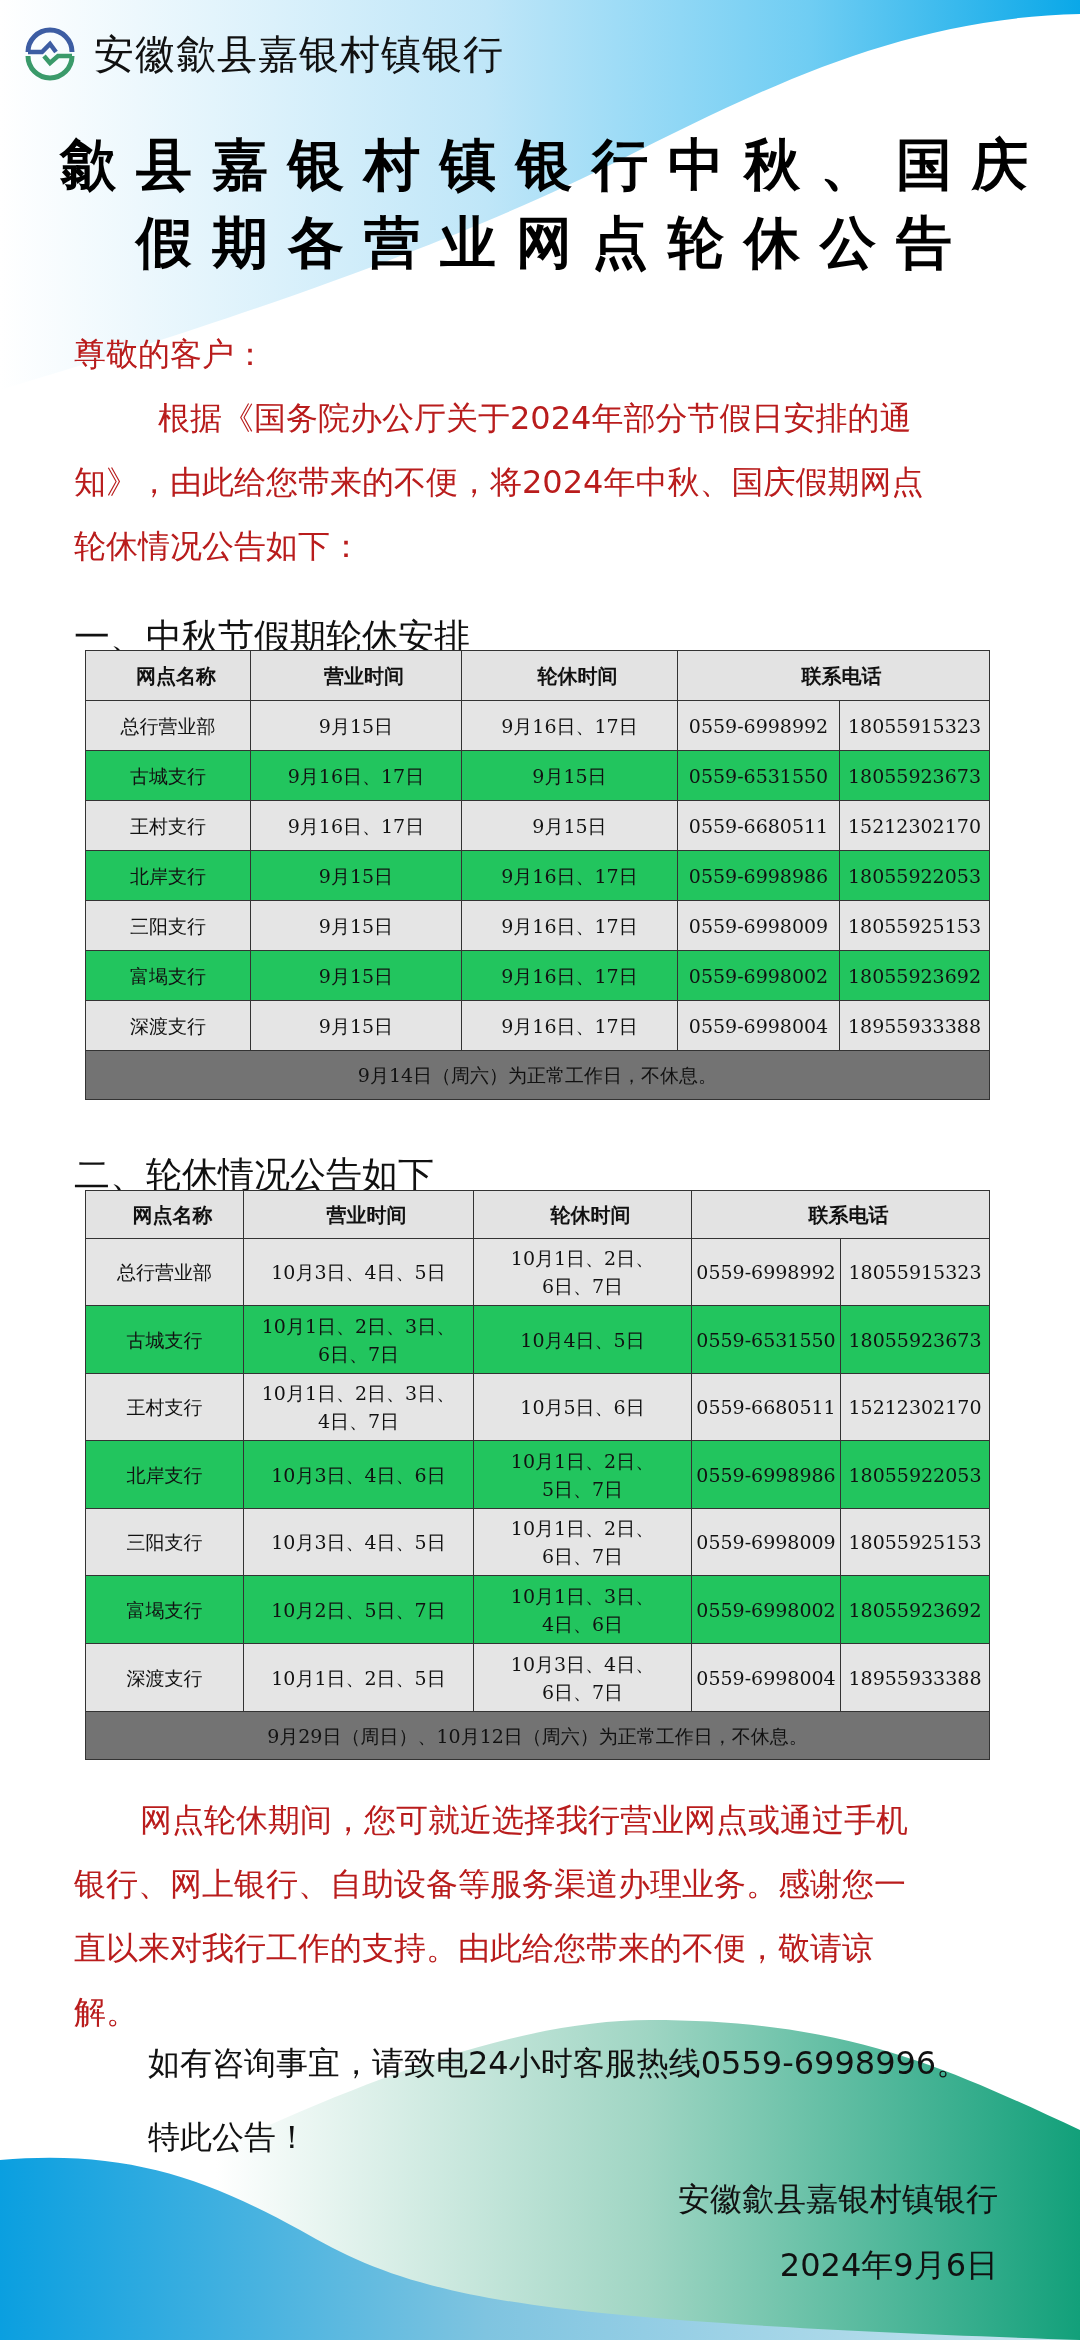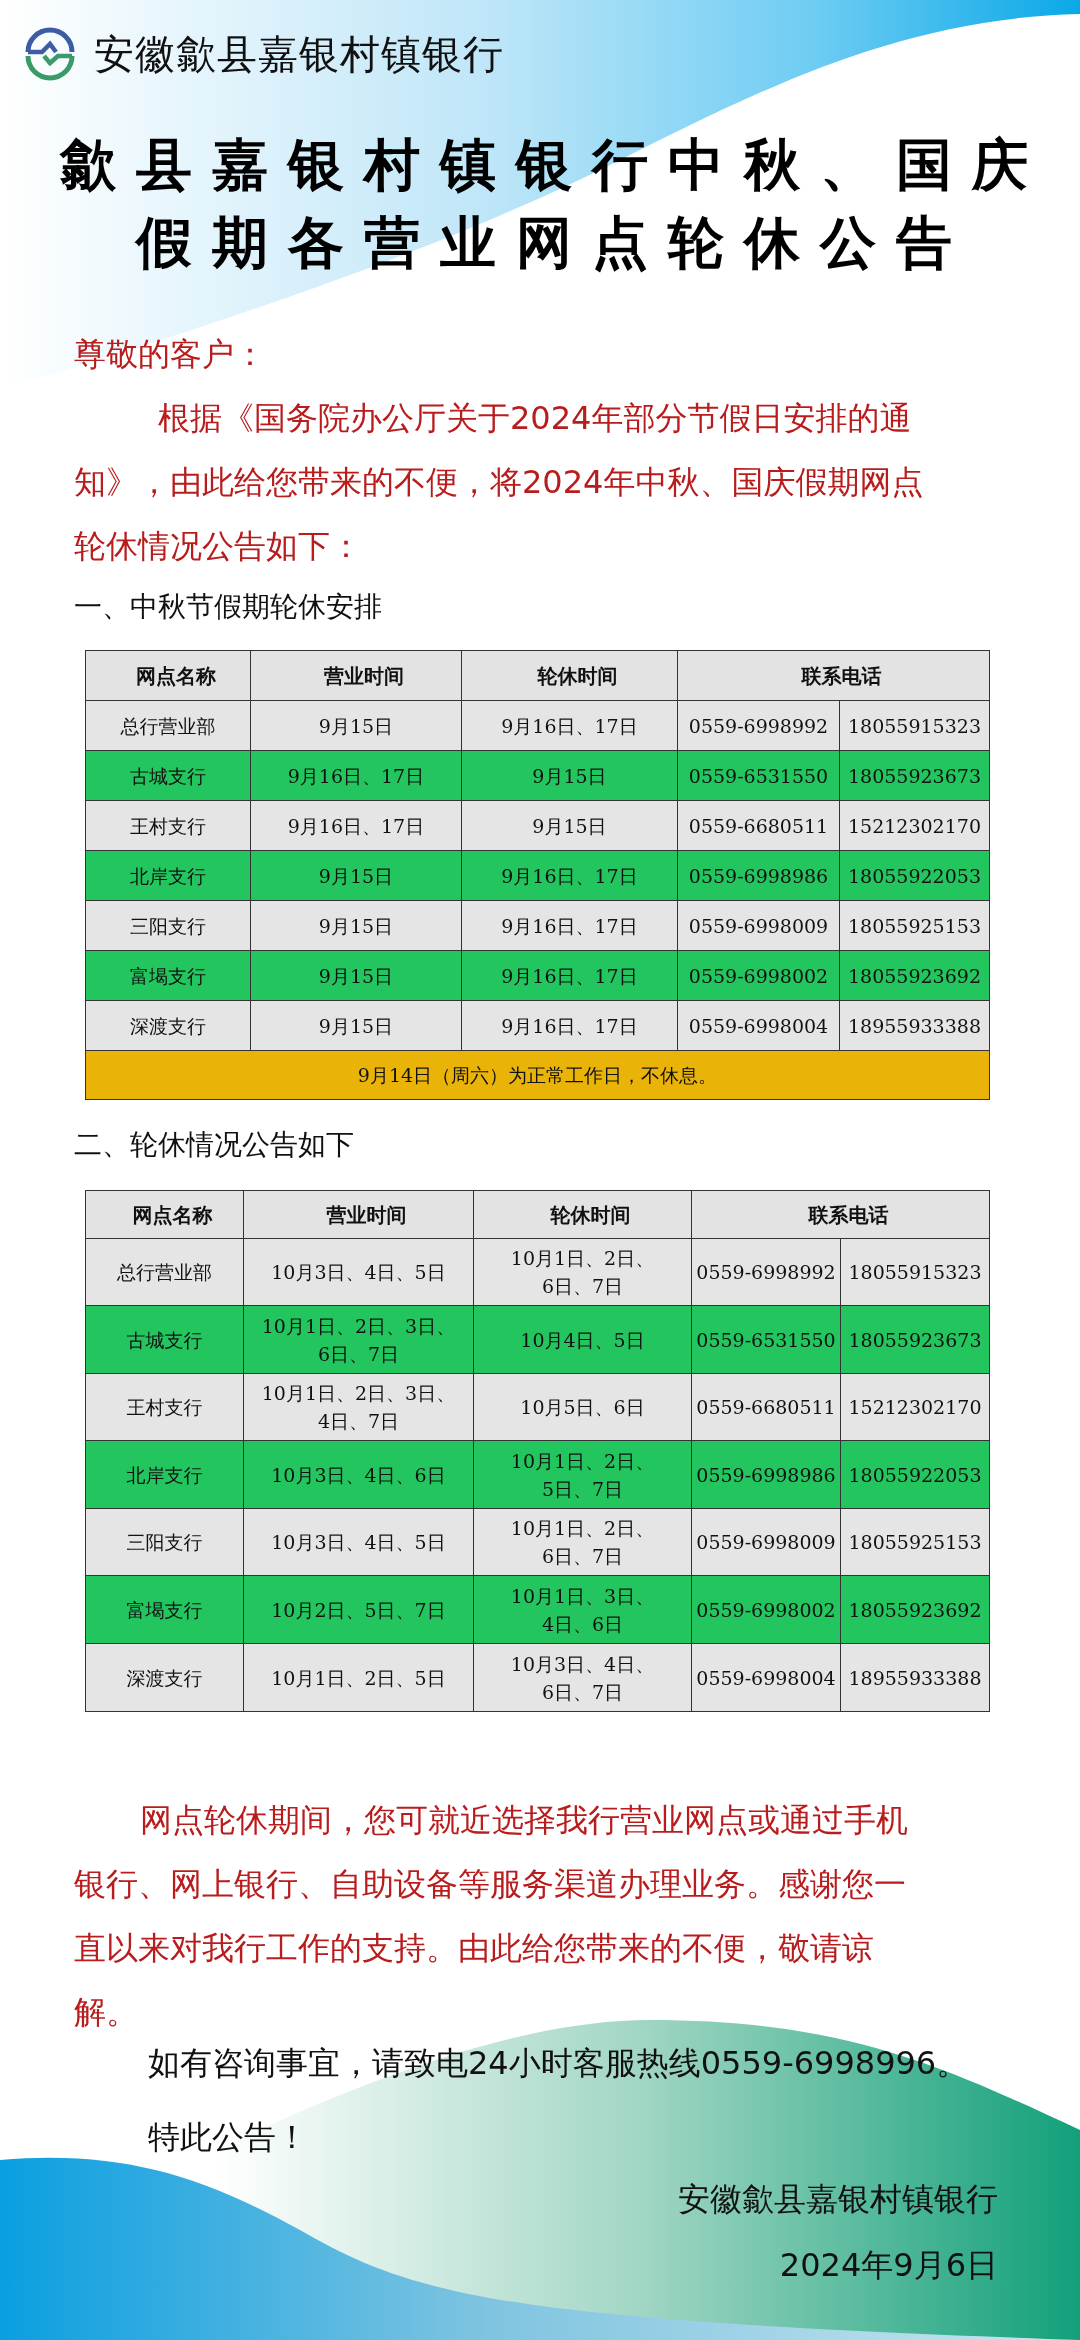--- a/index.html
+++ b/index.html
@@ -8,27 +8,27 @@
   .bg-bottom { position:absolute; left:0; bottom:0; width:1080px; height:340px; z-index:0; }
   .layer { position:absolute; z-index:1; }
   .logo { left:22px; top:26px; display:flex; align-items:center; }
   .logo svg { width:56px; height:56px; }
   .logo-text { font-family:"DejaVu Serif","Liberation Serif",serif; font-size:40px; margin-left:16px; color:#111; letter-spacing:1px; }
   .title { left:0; width:1080px; text-align:center; font-weight:bold; font-size:56px; letter-spacing:20px; color:#000; line-height:78px; }
   .t1 { top:126px; padding-left:14px; }
   .t2 { top:204px; padding-left:14px; }
   .para { left:74px; width:930px; font-size:32px; line-height:64px; color:#b91c1c; }
   .para .indent { display:inline-block; width:84px; }
-  .section { left:74px; font-size:28px; color:#111; }
+  .section { left:74px; font-size:36px; color:#111;margin-top:25px; }
   table { position:absolute; border-collapse:collapse; z-index:1; font-family:"DejaVu Serif","Liberation Serif",serif; font-size:19px; color:#111; table-layout:fixed; }
   td, th { border:1.5px solid #333; text-align:center; padding:0; line-height:28px; }
   th { background:#e3e3e3; font-weight:bold; font-family:"DejaVu Sans","Liberation Sans",sans-serif; font-size:20px;padding-left:16px; }
   tr.peach td { background:#e5e5e5; }
   tr.blue td { background:#22c55e; }
-  tr.note td { background:#eab308; }
+  tr.note td { background:#737373; }
   .closing { font-size:32px; color:#111; }
 </style>
 </head>
 <body>
 
 <svg class="bg-top" viewBox="0 0 1080 420" preserveAspectRatio="none">
   <defs>
     <linearGradient id="gTop" x1="0" y1="0" x2="1" y2="0">
       <stop offset="0" stop-color="#ffffff"></stop>
       <stop offset="0.45" stop-color="#bfe6f8"></stop>
@@ -249,20 +249,23 @@
           <div>10月1日、2日、5日</div>
           <div></div>
         </td>
     <td>
           <div>10月3日、4日、</div>
           <div>6日、7日</div>
         </td>
     <td>0559-6998004</td>
     <td>18955933388</td>
   </tr>
+  <tr class="note" style="height:48px;">
+    <td colspan="5">9月29日（周日）、10月12日（周六）为正常工作日，不休息。</td>
+  </tr>
 </tbody>
   </table>
 
 <div class="layer para" style="top:1788px;">
   <div><span class="indent" style="width:66px;"></span><span>网点轮休期间，您可就近选择我行营业网点或通过手机</span></div>
   <div>银行、网上银行、自助设备等服务渠道办理业务。感谢您一</div>
   <div>直以来对我行工作的支持。由此给您带来的不便，敬请谅</div>
   <div>解。</div>
 </div>
 

